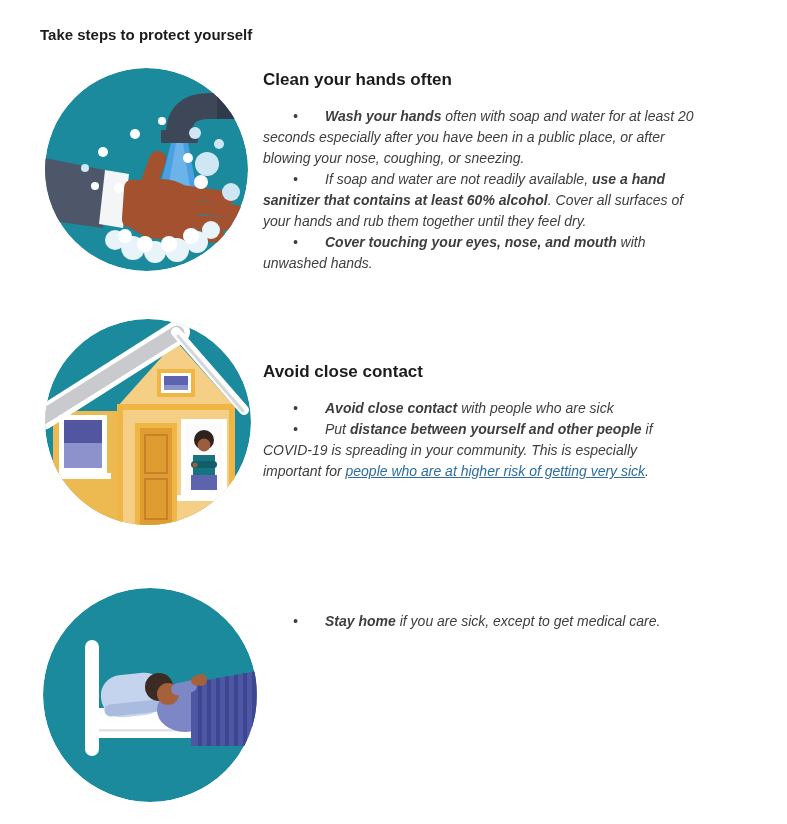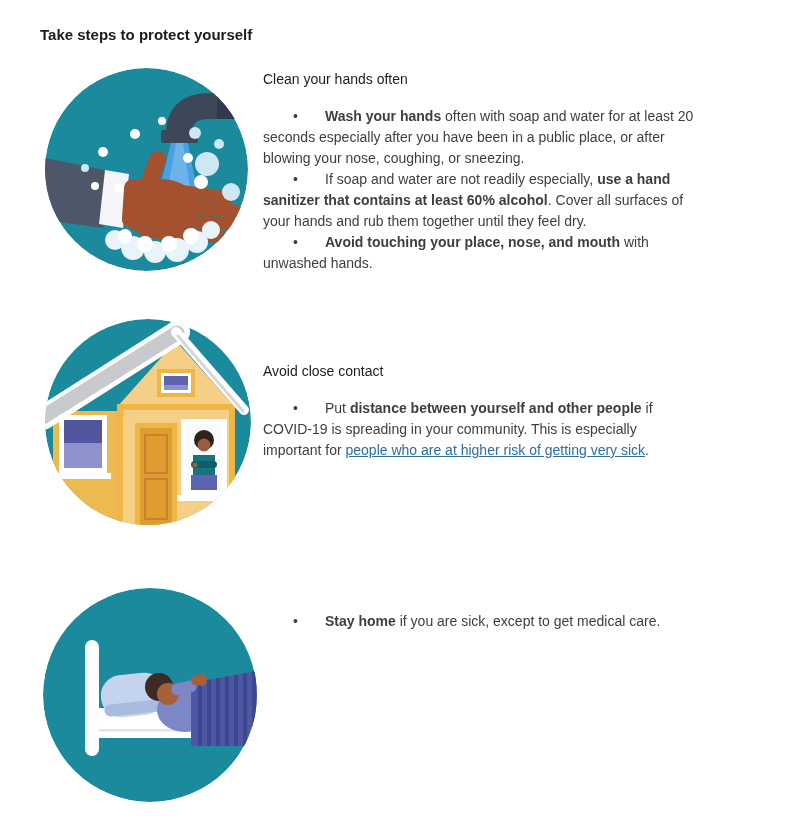--- a/index.html
+++ b/index.html
@@ -2,26 +2,26 @@
 <html style="--page_bg: #ffffff; --circle_teal: #1b8a9c; --link_blue: #2d6d9f; --body_text: #3e3e3e; --heading_text: #1c1c1c;"><head>
 <meta charset="utf-8">
 <style>
   html,body{margin:0;padding:0;background:#fff;}
   body{font-family:"Liberation Sans","DejaVu Sans",sans-serif;}
   .page{position:relative;width:708px;height:824px;background:var(--page_bg,#fff);overflow:hidden;}
   .page-title{position:absolute;left:40px;top:26px;font-size:15px;font-weight:bold;color:var(--heading_text,#1c1c1c);}
   .circle-illustration{position:absolute;}
   .circle-illustration svg{display:block;width:100%;height:100%;}
   .text-col{position:absolute;left:263px;width:432px;color:var(--body_text,#3e3e3e);font-size:14px;line-height:21px;}
-  .sec-heading{margin:0 0 16px 0;font-size:14px;font-weight:normal;color:var(--heading_text,#1c1c1c);line-height:21px;}
+  .sec-heading{margin:0 0 16px 0;font-size:17px;font-weight:bold;color:var(--heading_text,#1c1c1c);line-height:21px;}
   .sec3 .sec-heading{margin:0;line-height:19px;}
   .sub-heading{margin:0;line-height:19px;}
   .bullets{margin:0;}
   .bullets-gap{margin-top:27px;}
-  p.bullet{margin:0;text-indent:30px;}
+  p.bullet{margin:0;text-indent:30px;font-style:italic;}
   .marker{display:inline-block;width:32px;text-indent:0;}
   .b{font-weight:bold;}
   a.risk-link{color:var(--link_blue,#2d6d9f);text-decoration:underline;}
   
   .c1{left:45px;top:68px;width:203px;height:203px;}
   .c2{left:45px;top:319px;width:206px;height:206px;}
   .c3{left:43px;top:588px;width:214px;height:214px;}
   .t1{top:69px;}
   .t2{top:361px;}
   .t3{top:584px;}
@@ -89,22 +89,22 @@
           <circle cx="156" cy="114" r="7" fill="#ffffff"></circle>
         </g>
       </g>
     </svg>
   </div>
 
   <div class="text-col t1 sec1">
     <h2 class="sec-heading">Clean your hands often</h2>
     <div class="bullets">
       <p class="bullet"><span class="marker">•</span><span class="b">Wash your hands</span><span> often with soap and water for at least 20 seconds especially after you have been in a public place, or after blowing your nose, coughing, or sneezing.</span></p>
-      <p class="bullet"><span class="marker">•</span><span>If soap and water are not readily especially, </span><span class="b">use a hand sanitizer that contains at least 60% alcohol</span><span>. Cover all surfaces of your hands and rub them together until they feel dry.</span></p>
-      <p class="bullet"><span class="marker">•</span><span class="b">Avoid touching your place, nose, and mouth</span><span> with unwashed hands.</span></p>
+      <p class="bullet"><span class="marker">•</span><span>If soap and water are not readily available, </span><span class="b">use a hand sanitizer that contains at least 60% alcohol</span><span>. Cover all surfaces of your hands and rub them together until they feel dry.</span></p>
+      <p class="bullet"><span class="marker">•</span><span class="b">Cover touching your eyes, nose, and mouth</span><span> with unwashed hands.</span></p>
     </div>
   </div>
 
   <div class="circle-illustration c2">
     <svg viewBox="0 0 206 206">
       <defs>
           <clipPath id="clipB">
             <circle cx="103" cy="103" r="103"></circle>
           </clipPath>
         </defs>
@@ -153,20 +153,21 @@
           <circle cx="150" cy="146" r="2.5" fill="#9c5c3f"></circle>
           <rect x="132" y="176" width="54" height="6" fill="#ffffff"></rect>
         </g>
       </g>
     </svg>
   </div>
 
   <div class="text-col t2 sec2">
     <h2 class="sec-heading">Avoid close contact</h2>
     <div class="bullets">
+      <p class="bullet"><span class="marker">•</span><span class="b">Avoid close contact</span><span> with people who are sick</span></p>
       <p class="bullet"><span class="marker">•</span><span>Put </span><span class="b">distance between yourself and other people</span><span> if COVID-19 is spreading in your community. This is especially important for </span><a href="#" class="risk-link">people who are at higher risk of getting very sick</a><span>.</span></p>
     </div>
   </div>
 
   <div class="circle-illustration c3">
     <svg viewBox="0 0 214 214">
       <defs>
           <clipPath id="clipC">
             <circle cx="107" cy="107" r="107"></circle>
           </clipPath>

